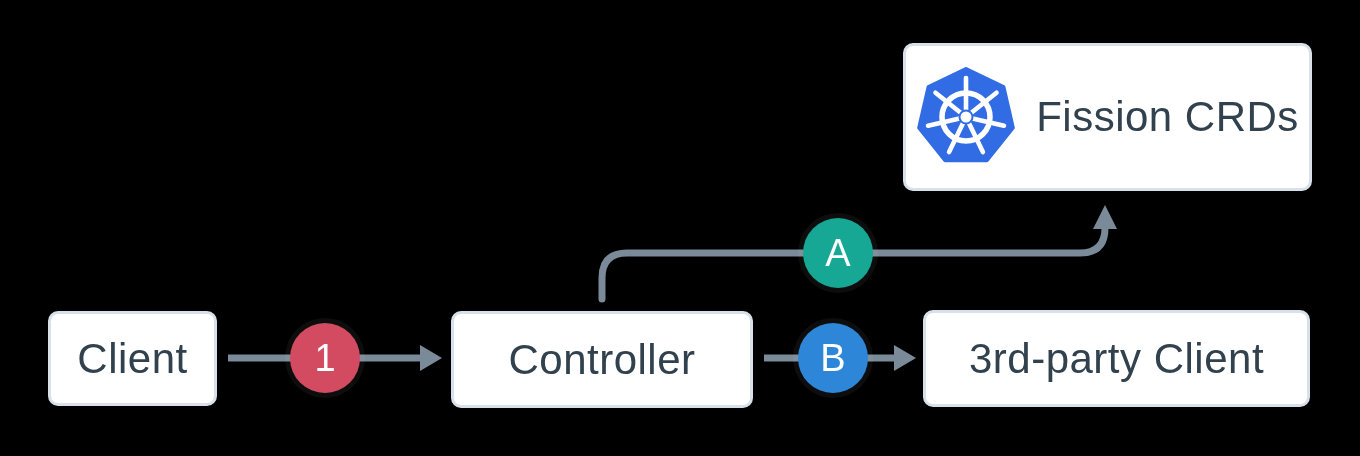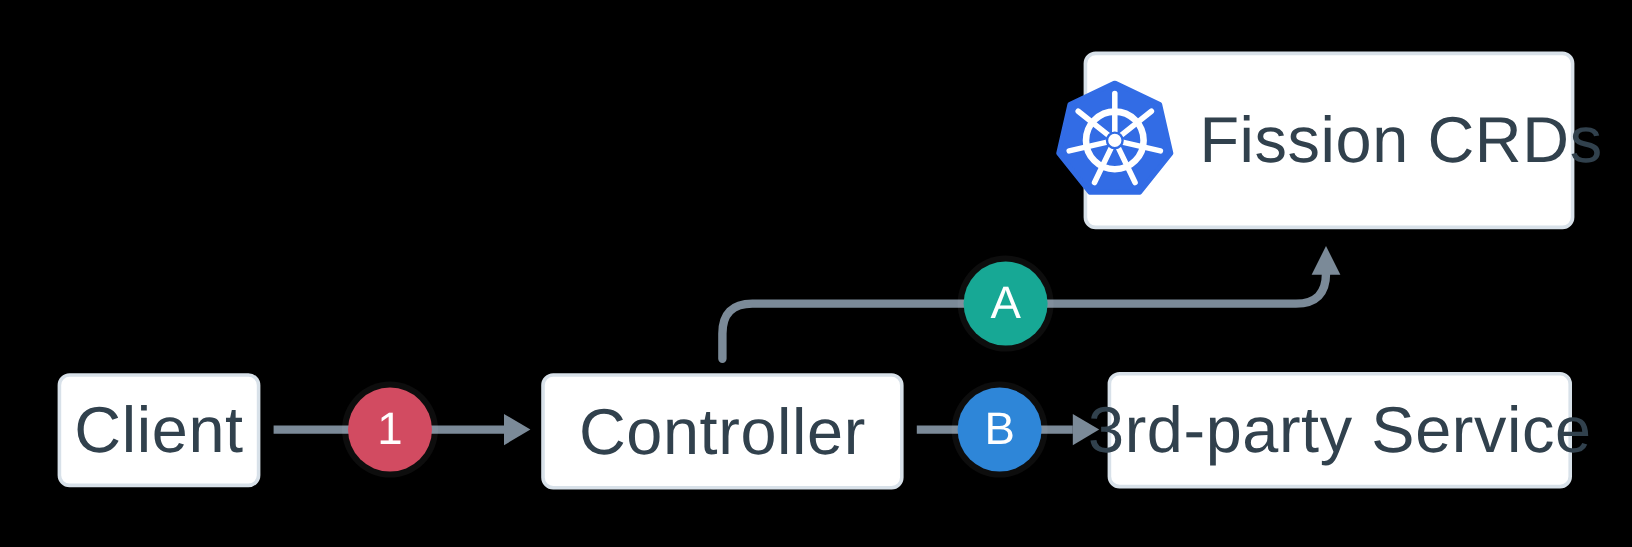--- a/index.html
+++ b/index.html
@@ -33,21 +33,21 @@
     background: var(--node-bg, #fff);
     border: 3px solid var(--node-border, #d8e1e9);
     border-radius: 10px;
     display: flex;
     align-items: center;
     justify-content: center;
     gap: 20px;
   }
   .node-label {
     color: var(--node-text, #31414d);
-    font-size: 54px;
+    font-size: 42px;
     font-weight: 500;
     letter-spacing: 0.5px;
     white-space: nowrap;
   }
   .node-client     { left: 48px;  top: 311px; width: 169px; height: 95px; }
   .node-controller { left: 451px; top: 311px; width: 302px; height: 97px; }
   .node-fission    { left: 903px; top: 43px;  width: 409px; height: 148px; }
   .node-third      { left: 923px; top: 310px; width: 387px; height: 97px; }
   .k8s-icon { width: 100px; height: 100px; flex: 0 0 auto; }
   .badge {
@@ -103,21 +103,21 @@
         <line x1="50" y1="50" x2="12.0" y2="58.7"></line>
         <line x1="50" y1="50" x2="19.5" y2="25.7"></line>
       </g>
       <circle cx="50" cy="50" r="24" fill="none" stroke="#ffffff" stroke-width="5.5"></circle>
       <circle cx="50" cy="50" r="6.5" fill="#ffffff" stroke="var(--kubernetes-blue, #326ce5)" stroke-width="2"></circle>
     </svg>
     <span class="node-label">Fission CRDs</span>
   </div>
 
   <div class="node node-third">
-    <span class="node-label">3rd-party Service</span>
+    <span class="node-label">3rd-party Client</span>
   </div>
 
   <div class="badge badge-1" style="background-color: rgb(210, 75, 97);">
     <span>1</span>
   </div>
 
   <div class="badge badge-a" style="background-color: rgb(23, 168, 149);">
     <span>A</span>
   </div>
 

